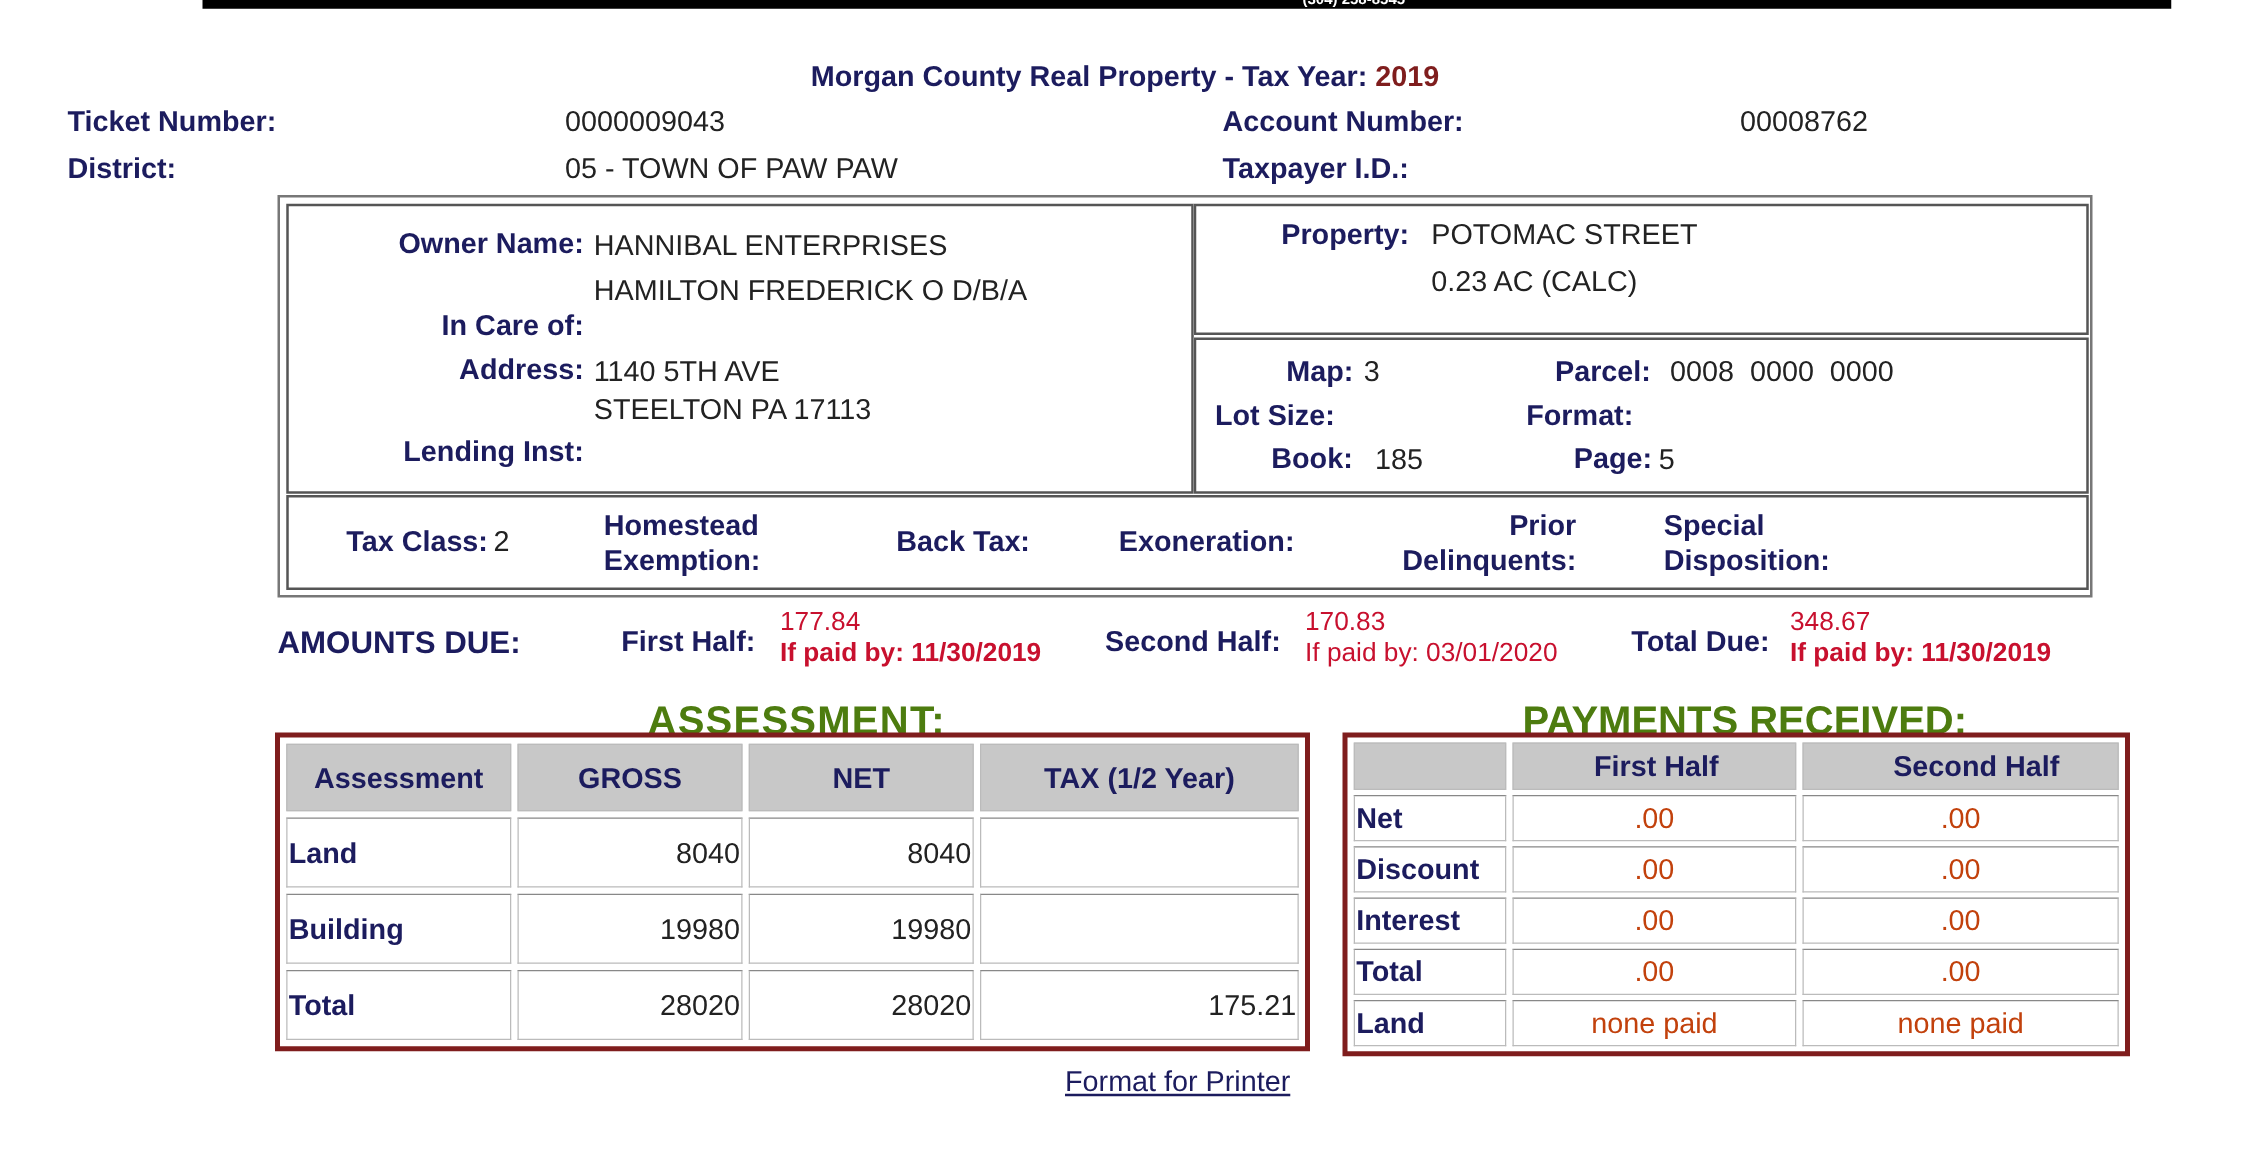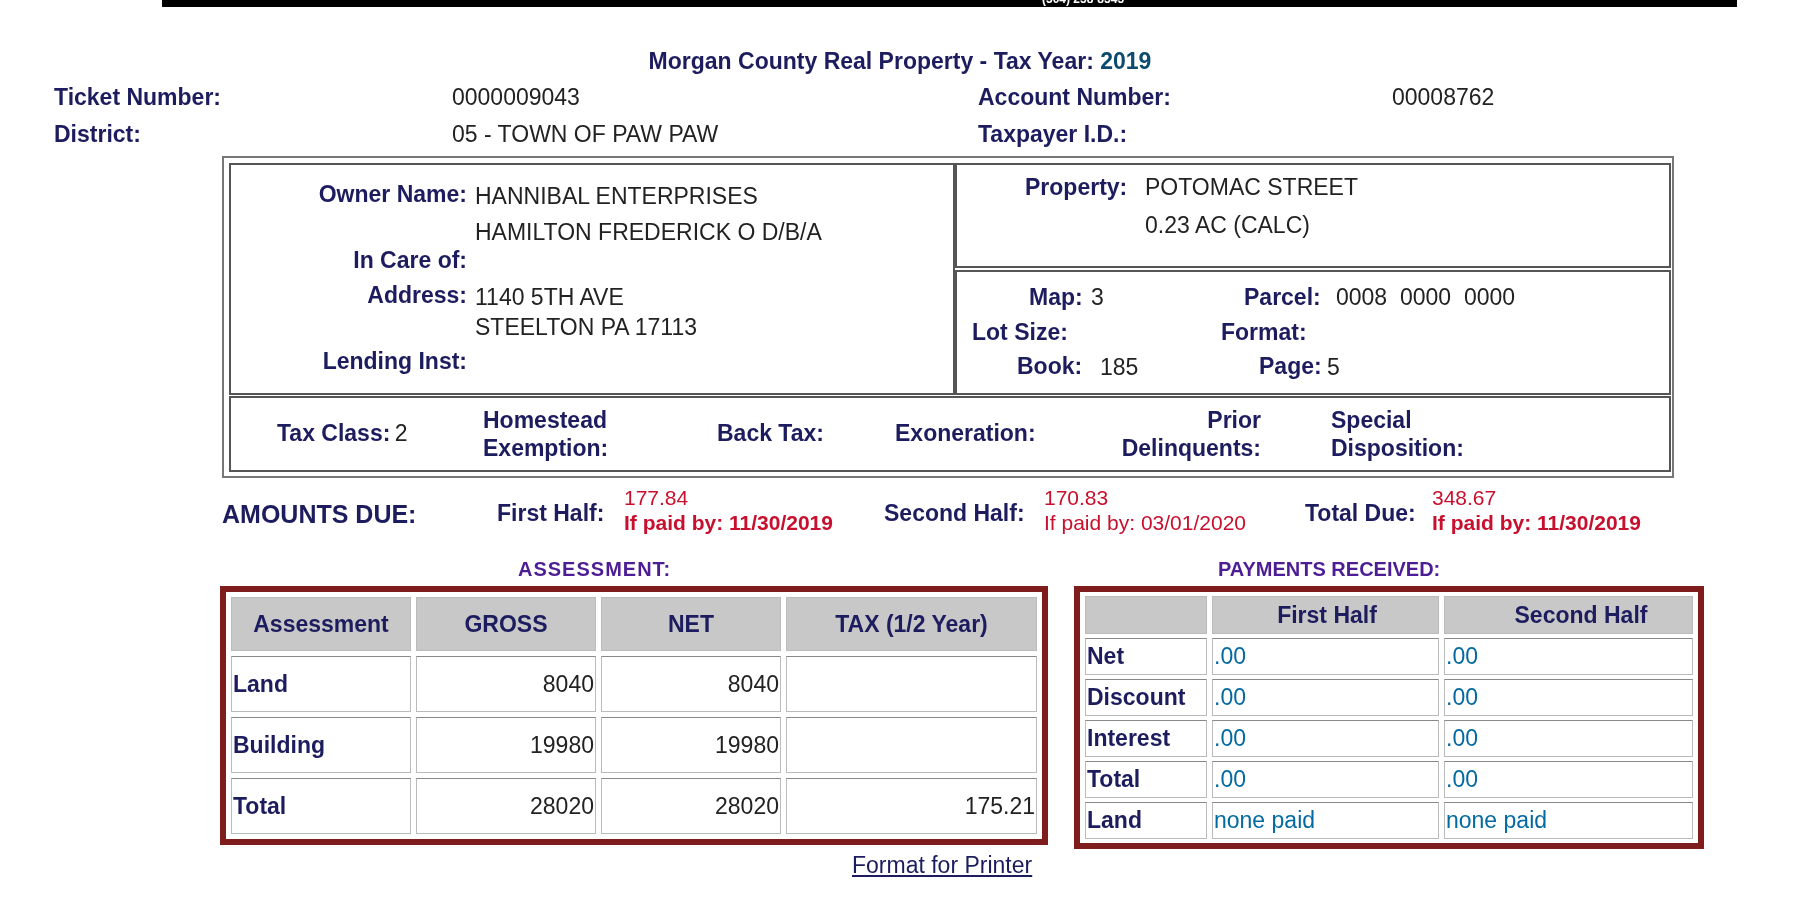--- a/index.html
+++ b/index.html
@@ -4,35 +4,35 @@
 <style>
   html, body { margin: 0; padding: 0; background: #ffffff; }
   body { width: 1800px; height: 923px; position: relative; overflow: hidden;
          font-family: "Liberation Sans", sans-serif; color: #1a1a5a; }
   .topbar { position: absolute; left: 162px; top: 0; width: 1575px; height: 7px; background: #000; }
   .topbar-text { position: absolute; left: 880px; top: -8px; color: #fff; font-size: 12px; font-weight: bold; }
   .abs { position: absolute; }
   .lbl { color: #1c1c5e; font-weight: bold; font-size: 23px; }
   .val { color: #222; font-size: 23px; }
   .title { left: 0; width: 1800px; top: 48px; text-align: center; font-size: 23px; font-weight: bold; color: #1c1c5e; }
-  .title .yr { color: #0c4a6e; margin-top: 20px; }
+  .title .yr { color: #7f1d1d; margin-top: 20px; }
 
   .box { position: absolute; border: 2px solid #555; background: #fff; }
   .outer { position: absolute; left: 222px; top: 156px; width: 1448px; height: 318px; border: 2px solid #777; }
   .amt-lbl { font-size: 23px; font-weight: bold; color: #1c1c5e; }
   .amt-val { font-size: 21px; color: #c8102e; line-height: 25px; }
   .amt-val .b { font-weight: bold; }
 
-  table.grid { border-collapse: separate; border-spacing: 5px; position: absolute; border: 6px solid #7f1d1d; }
+  table.grid { border-collapse: separate; border-spacing: 5px; position: absolute; border: 4px solid #7f1d1d; }
   table.grid th { background: #c8c8c8; color: #1c1c5e; font-size: 23px; font-weight: bold; border: 1px solid #bbb; }
   table.grid td { border: 1px solid #bbb; border-top-color: #888; font-size: 23px; }
   .rl { text-align: left; color: #1c1c5e; font-weight: bold; }
   .rv { text-align: right; color: #222; }
-  .pv { text-align: left; color: #0369a1; }
-  .sec-title { font-size: 20px; font-weight: bold; color: #4c1d95; letter-spacing: 1px; }
+  .pv { text-align: center; color: #c2410c; }
+  .sec-title { font-size: 32px; font-weight: bold; color: #4d7c0f; letter-spacing: 1px; }
   a.print { color: #1c1c5e; font-size: 23px; text-decoration: underline; }
 </style>
 </head>
 <body>
 
 <div class="topbar">
   <span class="topbar-text">(304) 258-8545</span>
 </div>
 
 <div class="abs title">

